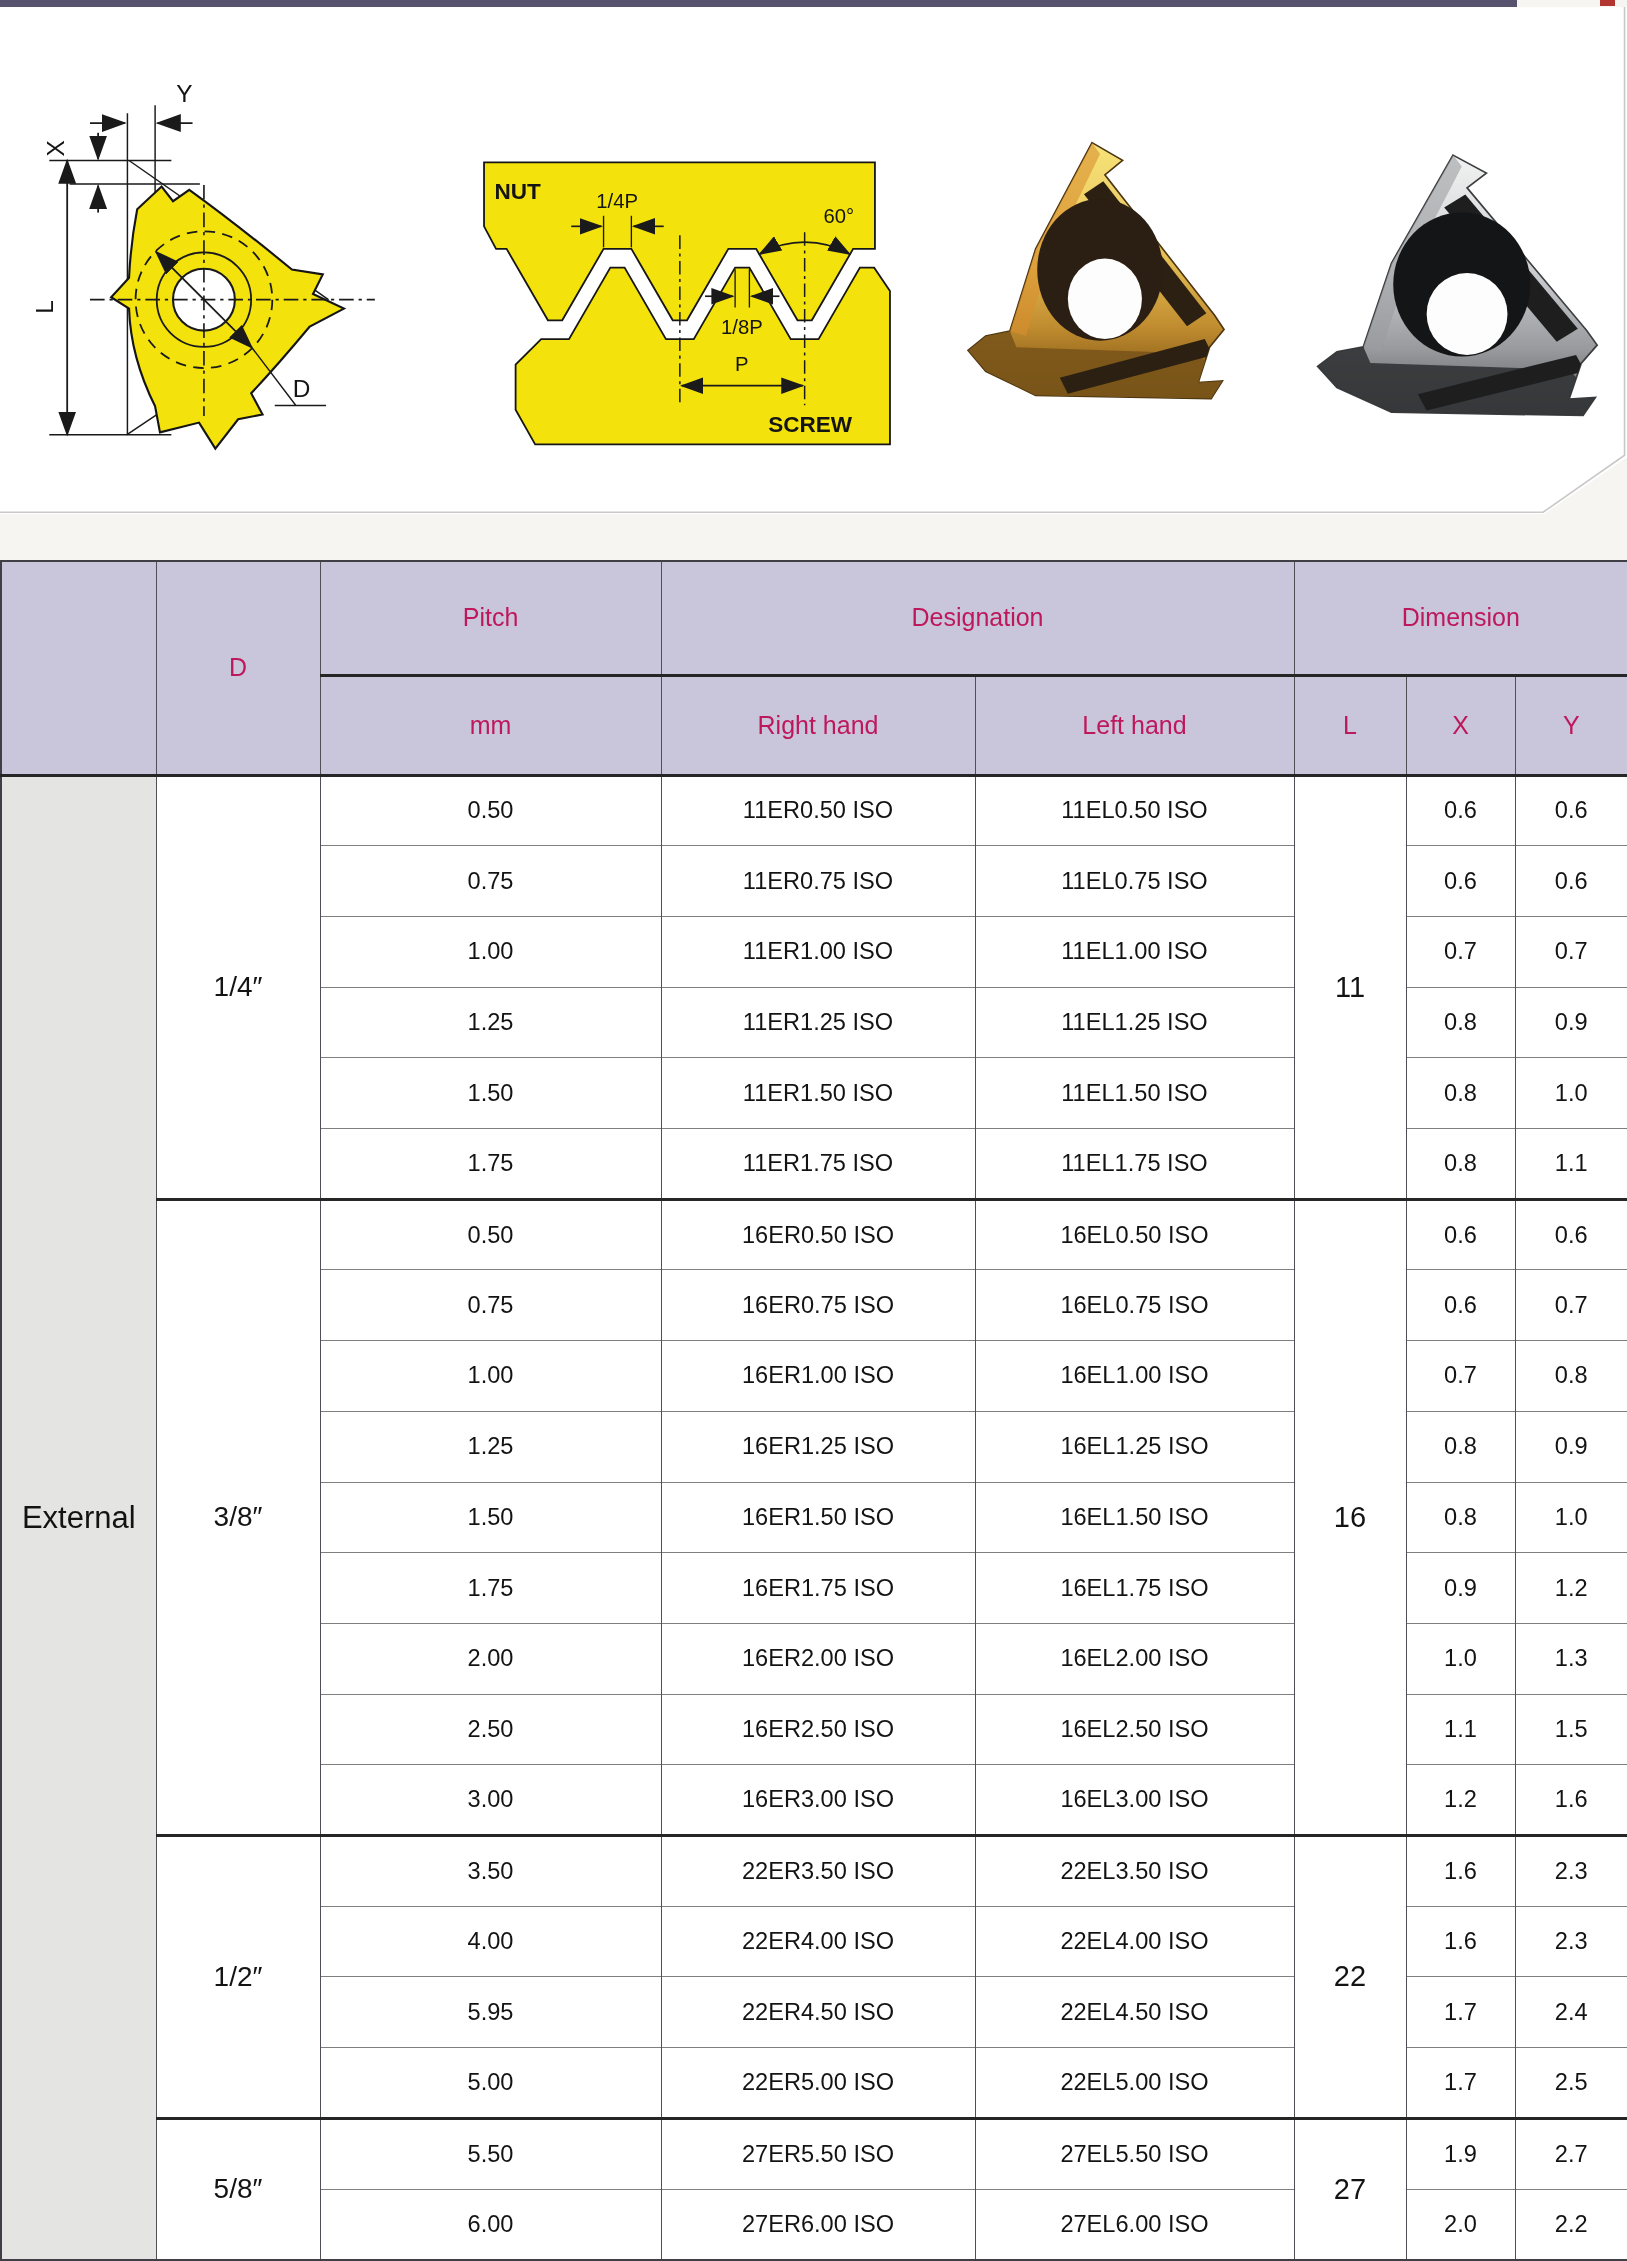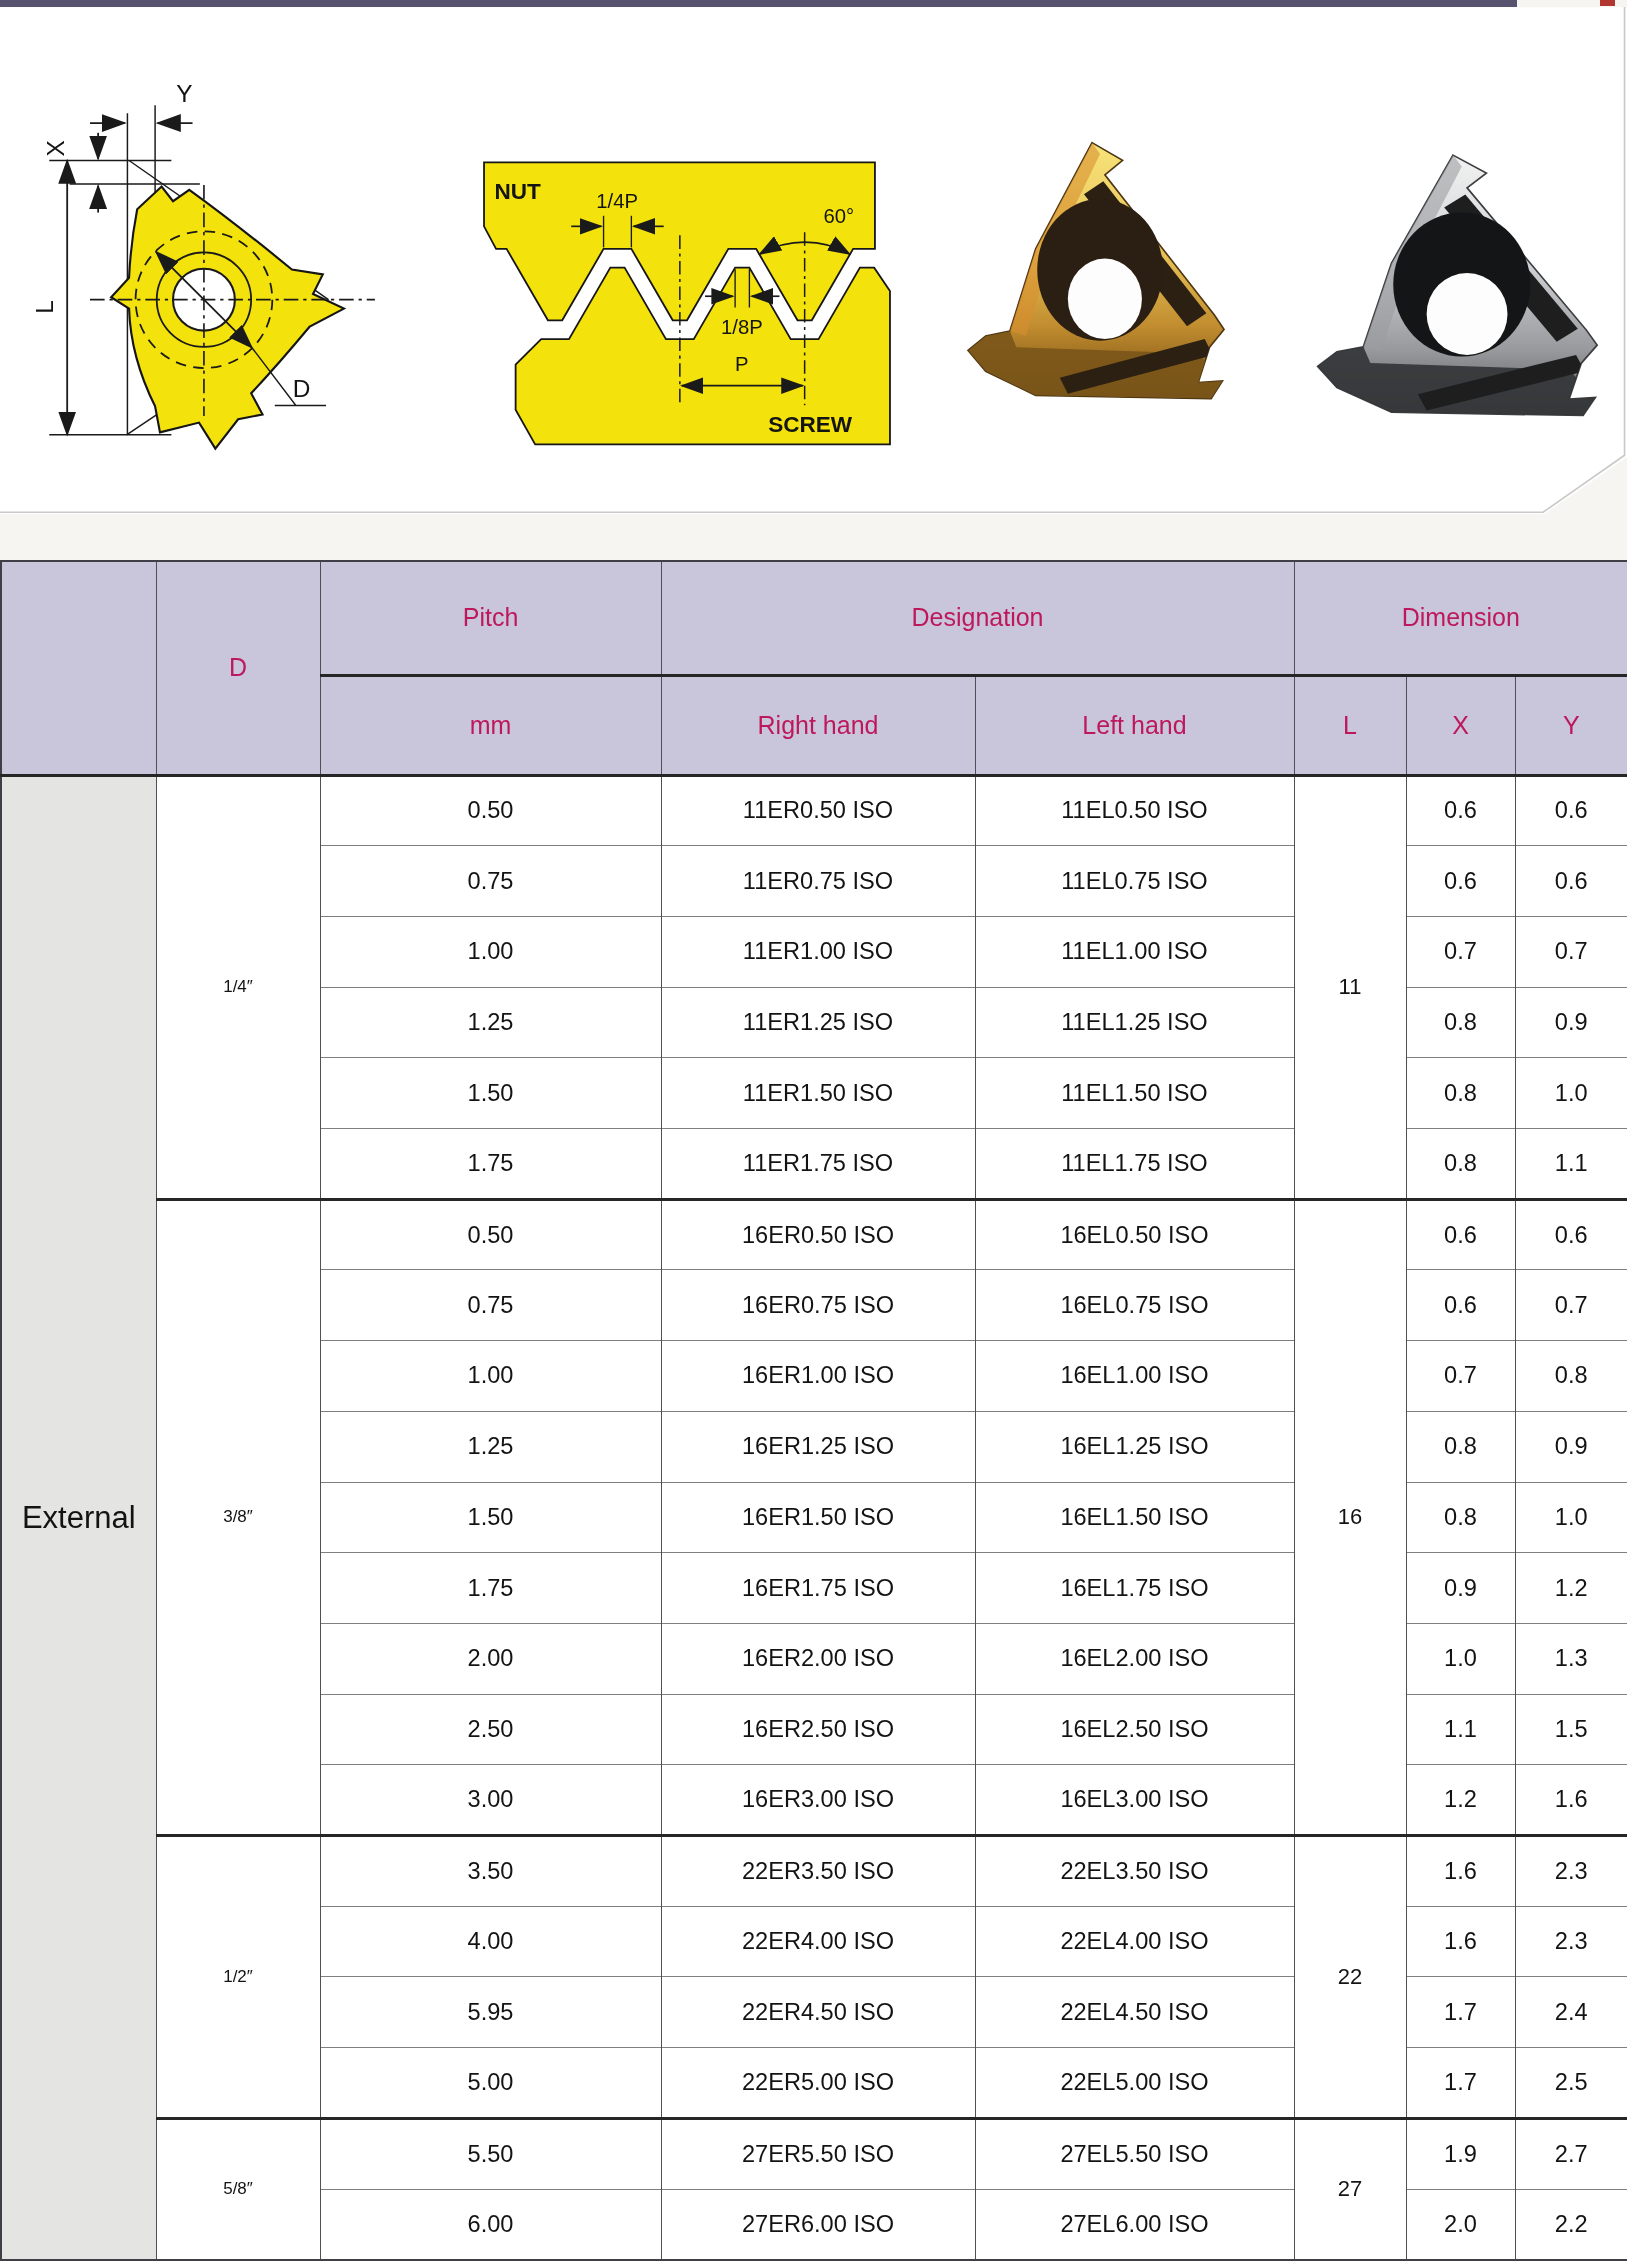--- a/index.html
+++ b/index.html
@@ -41,22 +41,22 @@
   .spec-table thead tr:first-child{height:114px;}
   .spec-table thead tr:last-child{height:100px;}
   .spec-table thead tr:last-child th{border-top:1.6px solid #70707c;}
   .spec-table thead th{border-bottom:3.3px solid #262626;}
   .spec-table tbody td{font-size:23.6px;color:#131313;
               border-left:1.6px solid #4f4f55;border-right:1.6px solid #4f4f55;
               border-top:1.6px solid #7f7f7f;}
   .spec-table tbody tr{height:70px;}
   .spec-table tbody tr.group-start td{border-top:3.3px solid #262626;}
   .spec-table td.c-ext{background:#e4e4e3;font-size:31px;}
-  .spec-table td.c-d{font-size:17px;}
-  .spec-table td.c-l{font-size:22px;}
+  .spec-table td.c-d{font-size:28px;}
+  .spec-table td.c-l{font-size:29px;}
 </style>
 </head>
 <body>
 
 <div class="stage">
 
   <div class="topbar"></div>
   <div class="redmark"></div>
 
   <div class="panel"></div>

